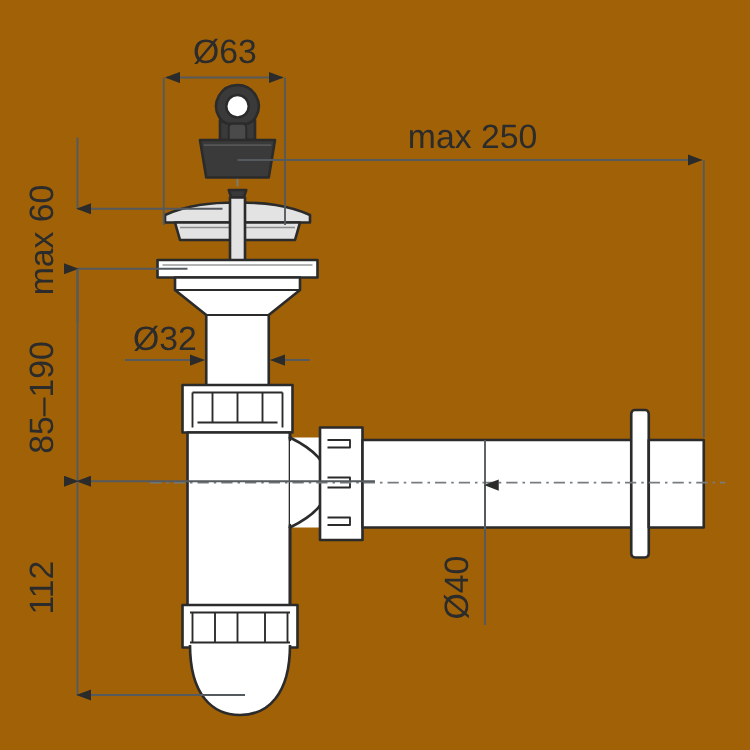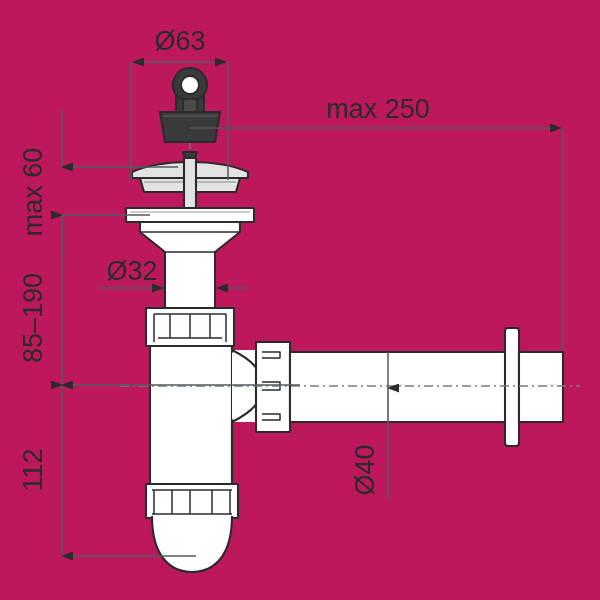--- a/index.html
+++ b/index.html
@@ -10,21 +10,21 @@
   body {
     width: 600px;
     height: 600px;
     font-family: "Liberation Sans", sans-serif;
     overflow: hidden;
   }
   #stage {
     position: relative;
     width: 600px;
     height: 600px;
-    background: #be185d;
+    background: #a16207;
   }
   svg#drawing {
     position: absolute;
     left: 0;
     top: 0;
     width: 600px;
     height: 600px;
     display: block;
   }
   .dimtext {

